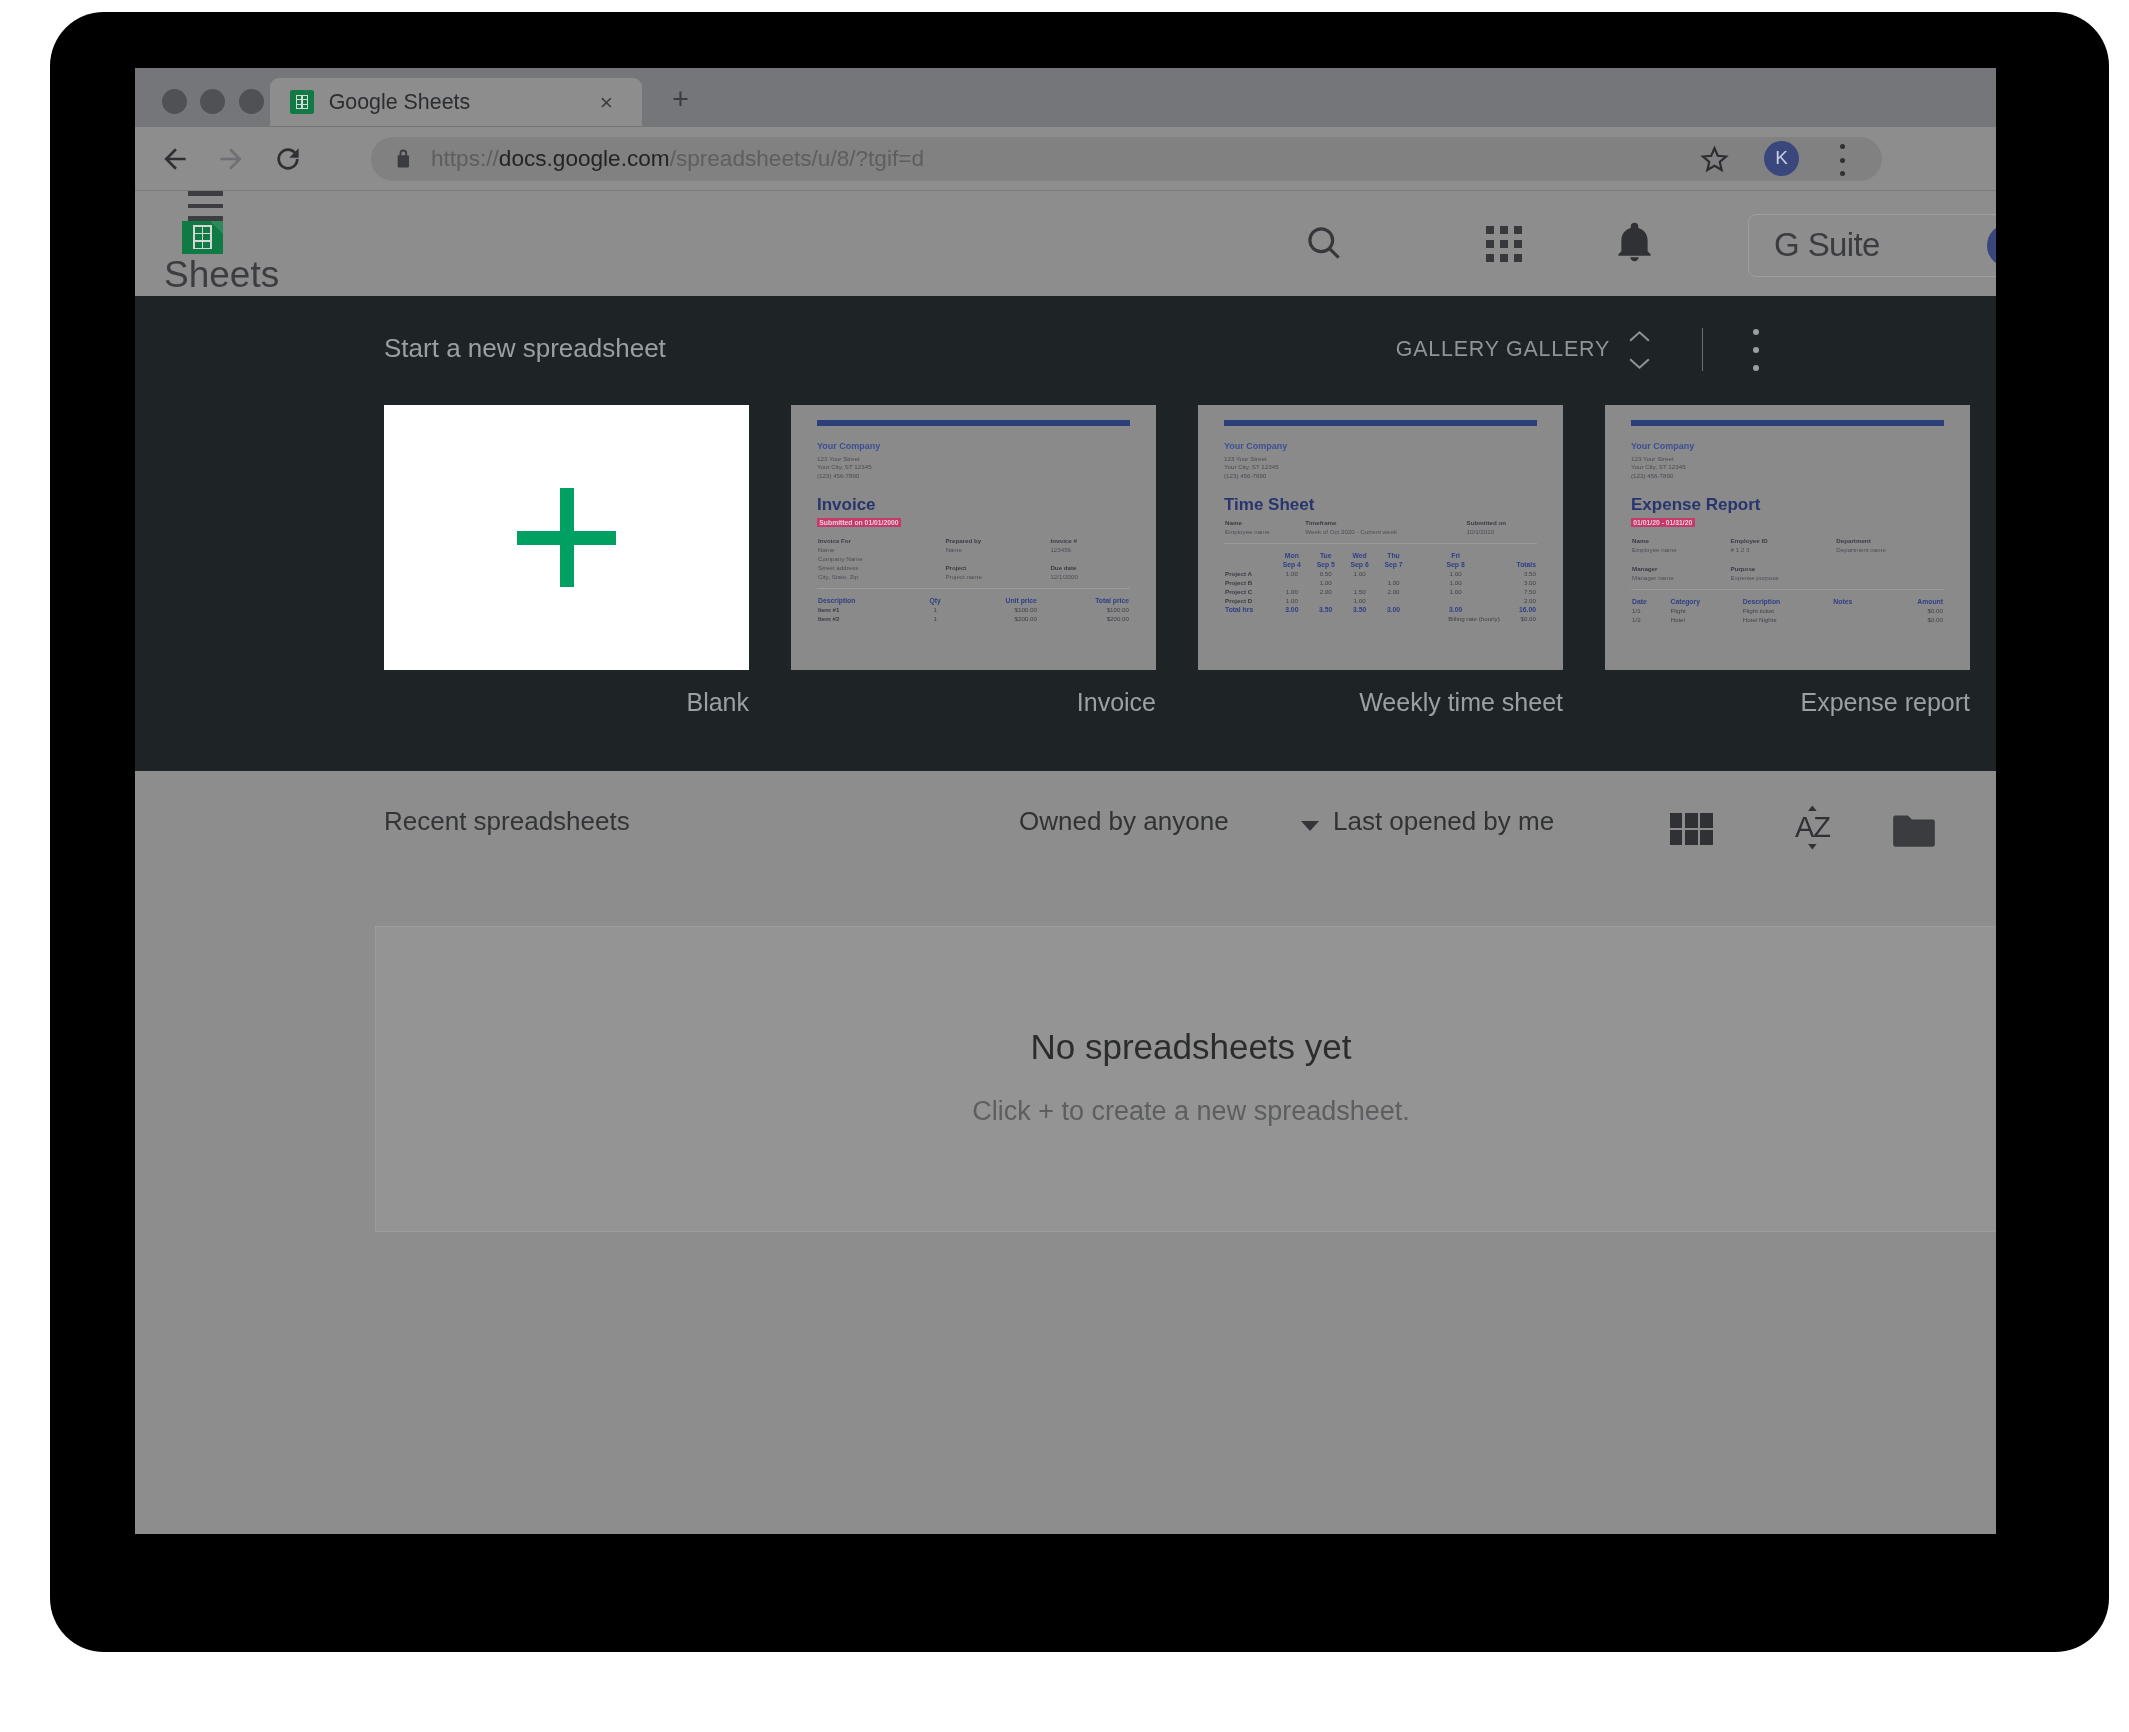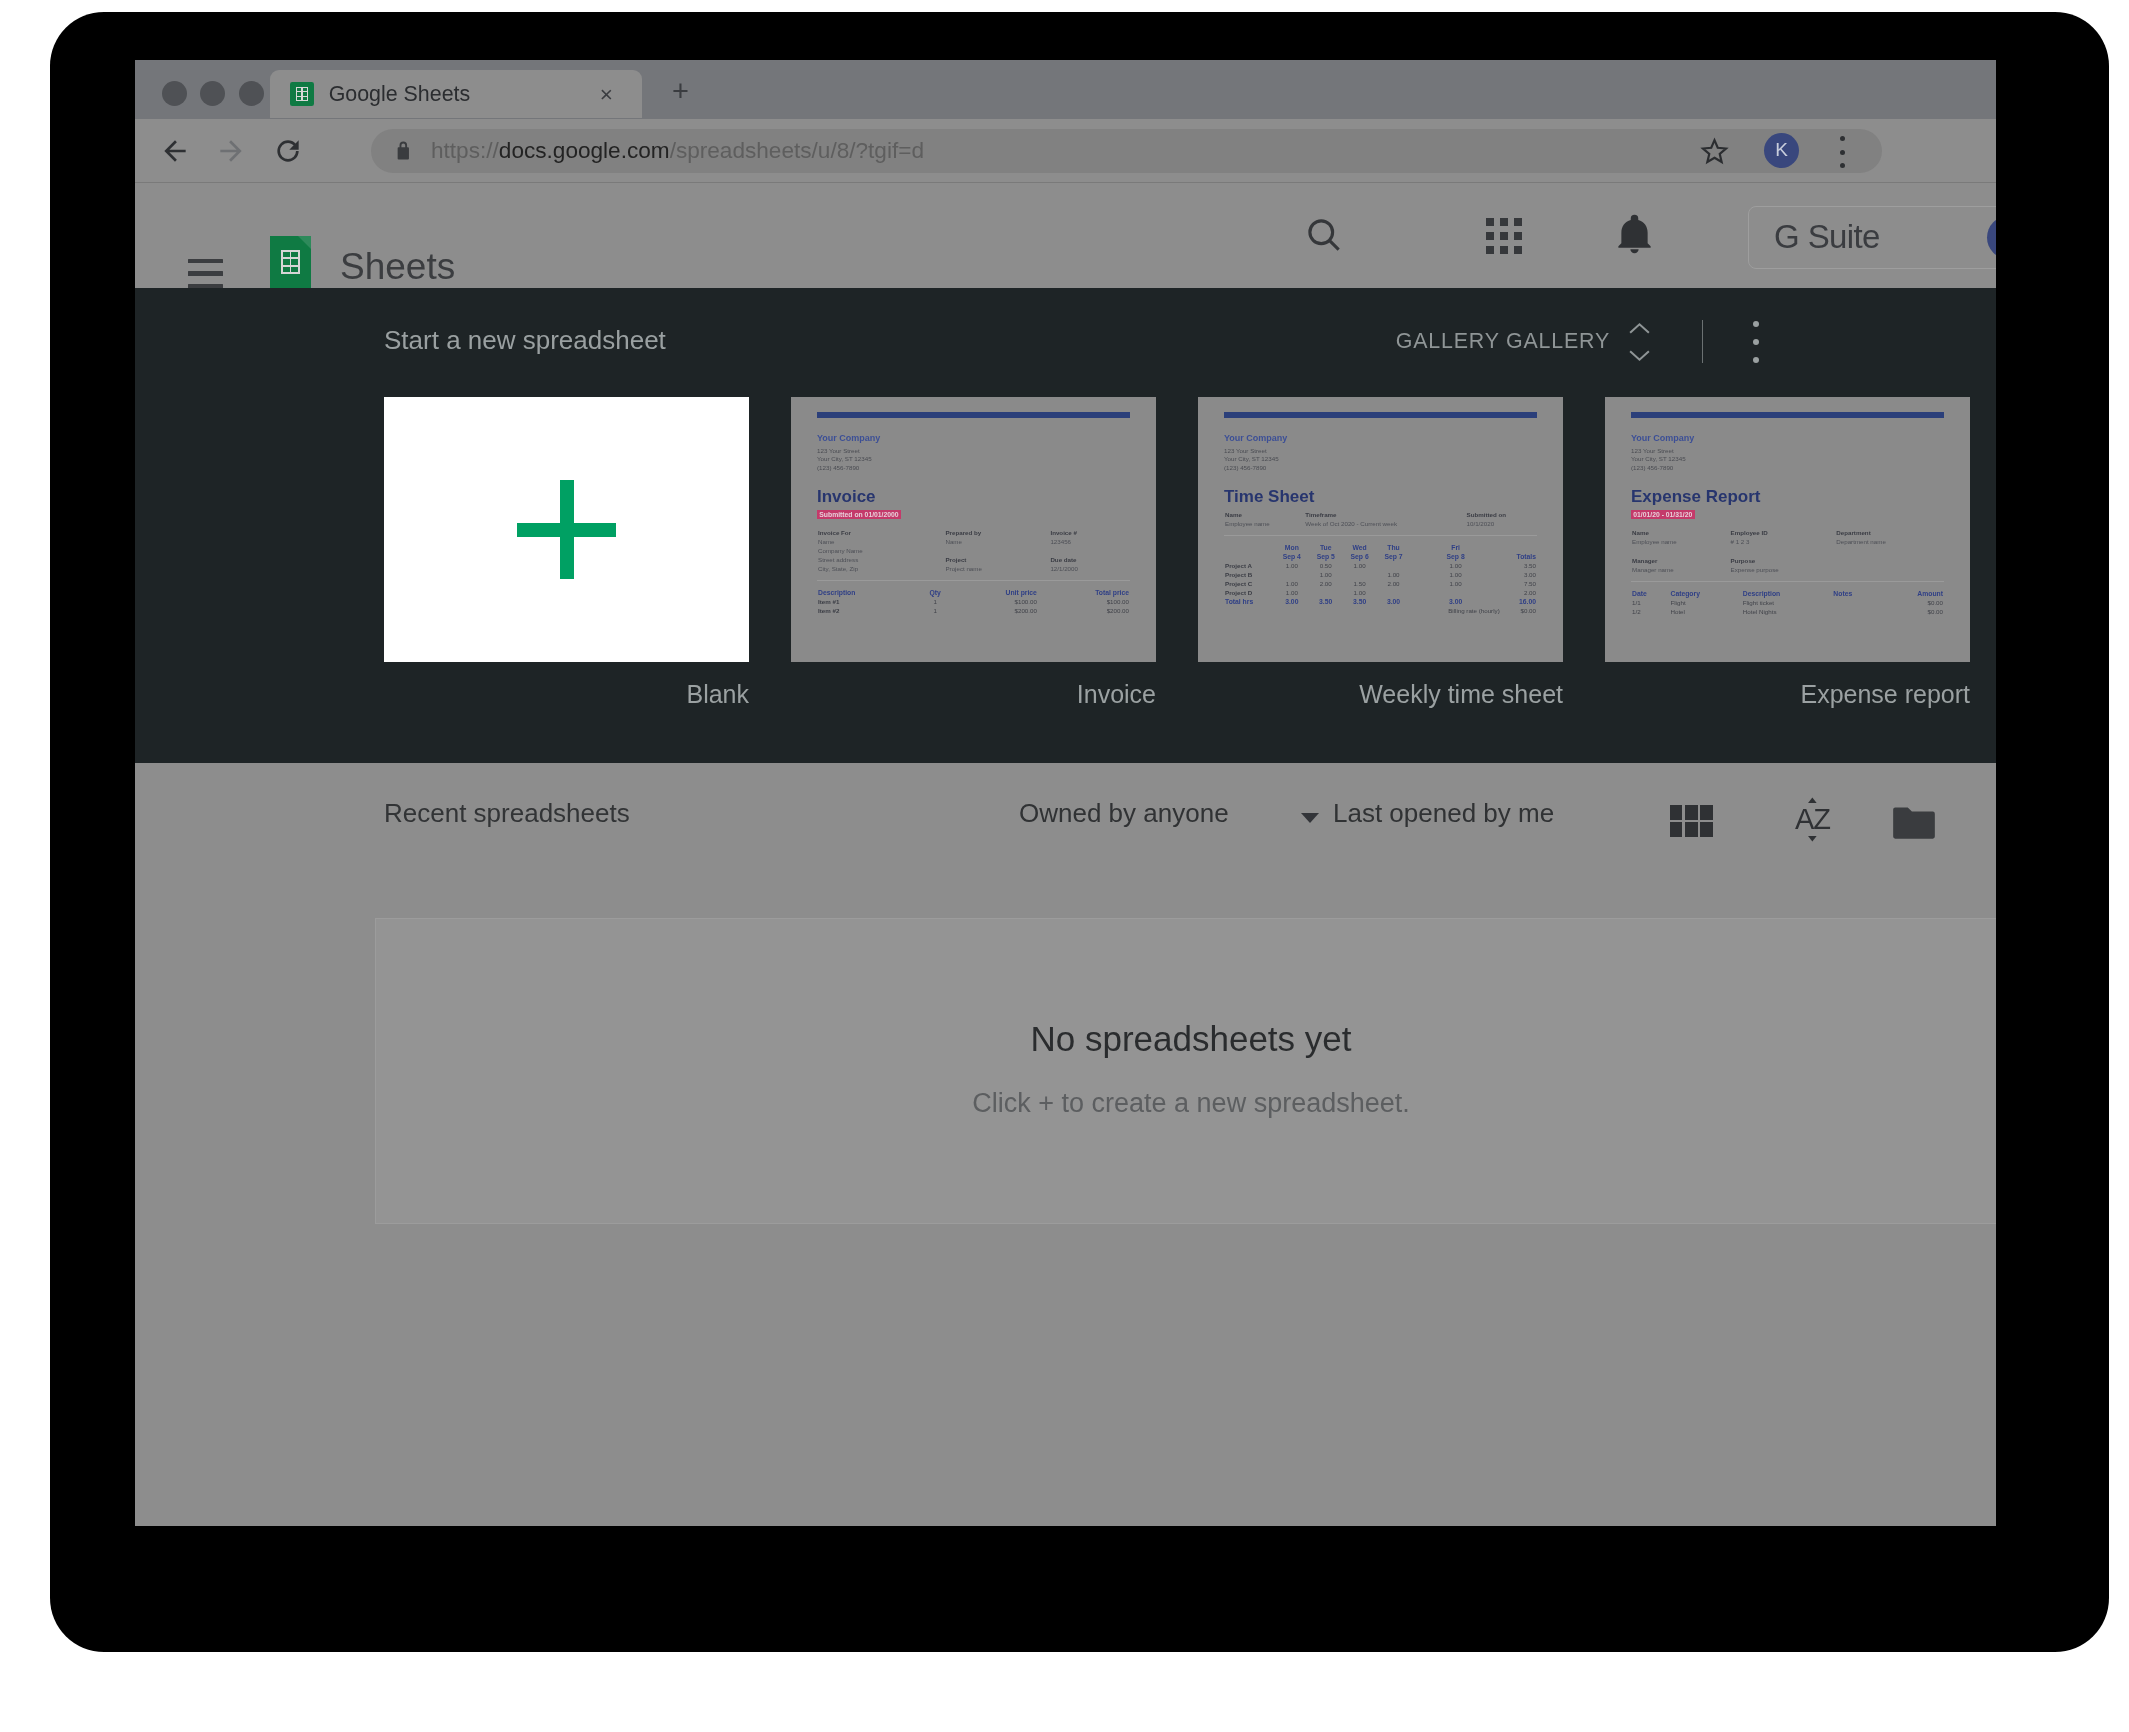--- a/index.html
+++ b/index.html
@@ -15,21 +15,21 @@
     position:absolute;
     left:50px;top:12.4px;
     width:2059px;height:1640px;
     background:#000000;
     border-radius:54px;
   }
 
   
   #browser{
     position:absolute;
-    left:135px;top:60px;
+    left:135px;top:68px;
     width:1861px;height:1466px;
     background:#8d8d8d;
     overflow:hidden;
   }
 
   
   #tabstrip{
     position:relative;
     height:59px;
     background:#74767a;
@@ -107,21 +107,21 @@
   #chrome-menu{
     position:absolute;right:151px;top:17px;
     display:flex;flex-direction:column;justify-content:space-between;
     height:32px;
   }
   #chrome-menu i{width:5px;height:5px;border-radius:50%;background:#2e3033;display:block;}
 
   
   #app-header{
     height:105px;background:#8d8d8d;
-    display:flex;align-items:flex-end;position:relative;
+    display:flex;align-items:flex-start;position:relative;flex-direction:column;
   }
   #hamburger{
     margin-left:53px;width:35px;
     display:flex;flex-direction:column;gap:8px;
   }
   #hamburger i{display:block;height:4.5px;background:#3b3d40;border-radius:0.6px;}
   #sheets-logo{
     margin-left:47px;width:41px;height:52px;
     background:#0f7a43;position:relative;
     display:flex;align-items:center;justify-content:center;

